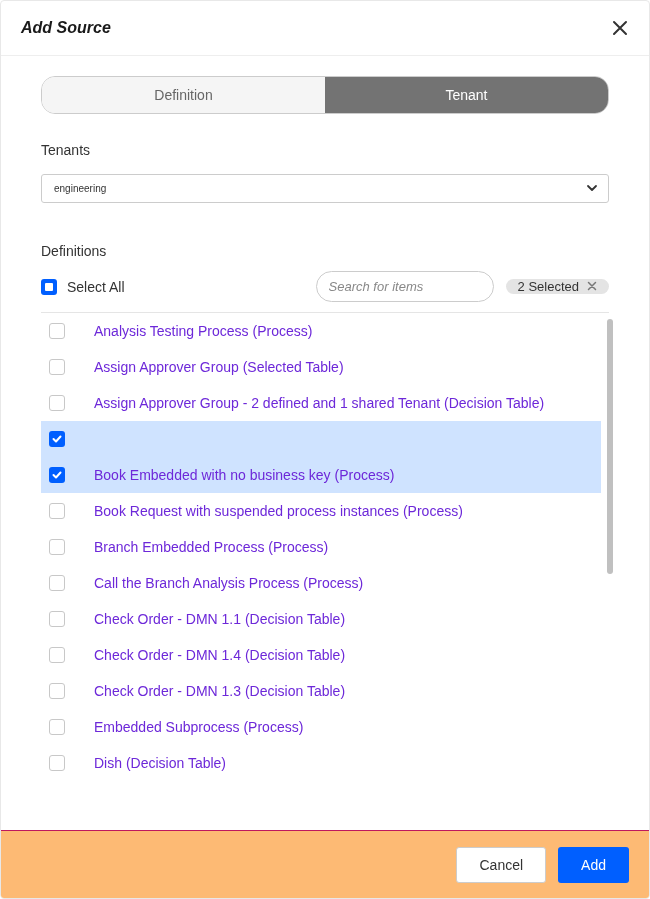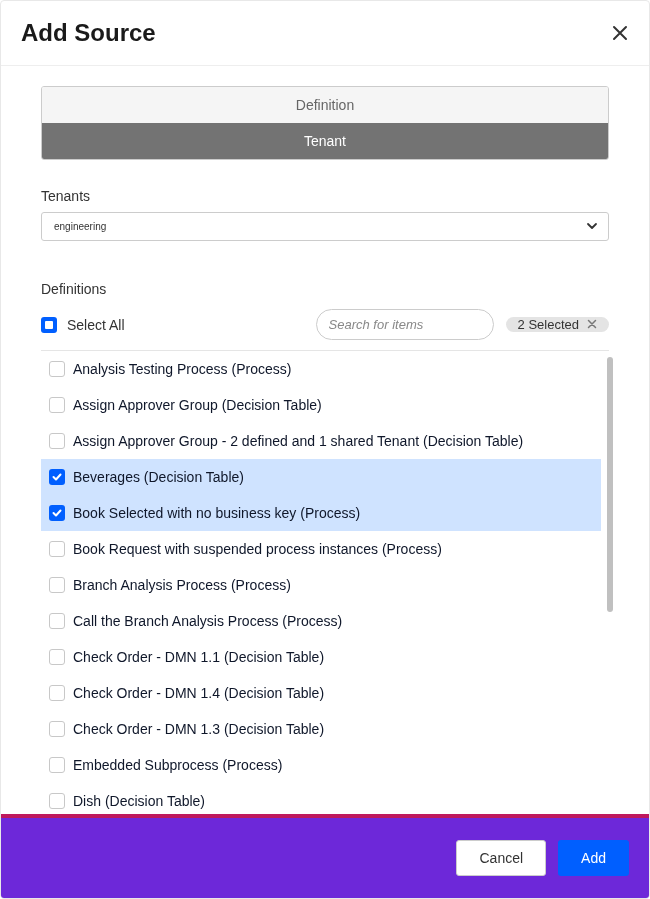--- a/index.html
+++ b/index.html
@@ -18,44 +18,44 @@
 
 
 .header {
   display: flex;
   justify-content: space-between;
   align-items: center;
   padding: 18px 20px;
   border-bottom: 1px solid #eee;
 }
 .header h1 {
-  font-size: 24px;
+  font-size: 16px;
   font-weight: 700;
   color: #1a1a1a;
+  font-style: italic;
 }
 .close-btn {
   cursor: pointer;
   color: #333;
   font-size: 0;
 }
 .close-btn svg { display: block; }
 
 
 .content {
   padding: 20px 40px 0 40px;
 }
 
 
 .seg {
   display: flex;
   border: 1px solid #ccc;
-  border-radius: 3px;
+  border-radius: 14px;
   overflow: hidden;
   margin-bottom: 28px;
-  flex-direction: column;
 }
 .seg-item {
   flex: 1;
   text-align: center;
   padding: 10px 0;
   font-size: 14px;
   cursor: pointer;
   user-select: none;
 }
 .seg-item.inactive {
@@ -64,21 +64,21 @@
 }
 .seg-item.active {
   background: #737373;
   color: #fff;
 }
 
 
 .field-label {
   font-size: 14px;
   color: #333;
-  margin-bottom: 8px;
+  margin-bottom: 16px;
 }
 .select {
   position: relative;
   border: 1px solid #ccc;
   border-radius: 3px;
   padding: 8px 30px 8px 12px;
   font-size: 10px;
   cursor: pointer;
   background: #fff;
 }
@@ -189,48 +189,48 @@
   border-radius: 3px;
 }
 .list {
   height: 480px;
   overflow: hidden;
   padding-right: 8px;
 }
 .row {
   display: flex;
   align-items: flex-end;
-  gap: 8px;
+  gap: 29px;
   padding: 10px 8px;
   cursor: pointer;
   font-size: 14px;
-  color: #0f172a;
+  color: #6d28d9;
 }
 .row.sel { background: #cfe3ff; }
 .row .label { flex: 1; }
 .fade {
   position: absolute;
   left: 0; right: 0; bottom: 0;
   height: 18px;
   background: linear-gradient(to bottom, rgba(255,255,255,0), #fff);
   pointer-events: none;
 }
 
 
 .footer {
   position: absolute;
   left: 0; right: 0; bottom: 0;
-  height: 84px;
-  border-top: 4px solid #be185d;
+  height: 68px;
+  border-top: 1px solid #be185d;
   display: flex;
   justify-content: flex-end;
   align-items: center;
   gap: 12px;
   padding: 0 20px;
-  background: #6d28d9;
+  background: #fdba74;
 }
 .btn {
   padding: 9px 22px;
   border-radius: 3px;
   font-size: 14px;
   cursor: pointer;
   border: 1px solid transparent;
 }
 .btn-secondary {
   background: #fff;
@@ -299,49 +299,48 @@
   </div>
 
   <div class="list-wrap">
     <div class="list" id="list">
         <div class="row">
           <span class="cb cb-off"></span>
           <span class="label">Analysis Testing Process (Process)</span>
         </div>
         <div class="row">
           <span class="cb cb-off"></span>
-          <span class="label">Assign Approver Group (Decision Table)</span>
+          <span class="label">Assign Approver Group (Selected Table)</span>
         </div>
         <div class="row">
           <span class="cb cb-off"></span>
           <span class="label">Assign Approver Group - 2 defined and 1 shared Tenant (Decision Table)</span>
         </div>
         <div class="row sel">
           <span class="cb cb-on">
             <svg width="10" height="10" viewBox="0 0 10 10">
               <path d="M1.5 5 L4 7.5 L8.5 2.5" stroke="#fff" stroke-width="2" fill="none" stroke-linecap="round" stroke-linejoin="round"></path>
             </svg>
           </span>
-          <span class="label">Beverages (Decision Table)</span>
         </div>
         <div class="row sel">
           <span class="cb cb-on">
             <svg width="10" height="10" viewBox="0 0 10 10">
               <path d="M1.5 5 L4 7.5 L8.5 2.5" stroke="#fff" stroke-width="2" fill="none" stroke-linecap="round" stroke-linejoin="round"></path>
             </svg>
           </span>
-          <span class="label">Book Selected with no business key (Process)</span>
+          <span class="label">Book Embedded with no business key (Process)</span>
         </div>
         <div class="row">
           <span class="cb cb-off"></span>
           <span class="label">Book Request with suspended process instances (Process)</span>
         </div>
         <div class="row">
           <span class="cb cb-off"></span>
-          <span class="label">Branch Analysis Process (Process)</span>
+          <span class="label">Branch Embedded Process (Process)</span>
         </div>
         <div class="row">
           <span class="cb cb-off"></span>
           <span class="label">Call the Branch Analysis Process (Process)</span>
         </div>
         <div class="row">
           <span class="cb cb-off"></span>
           <span class="label">Check Order - DMN 1.1 (Decision Table)</span>
         </div>
         <div class="row">

